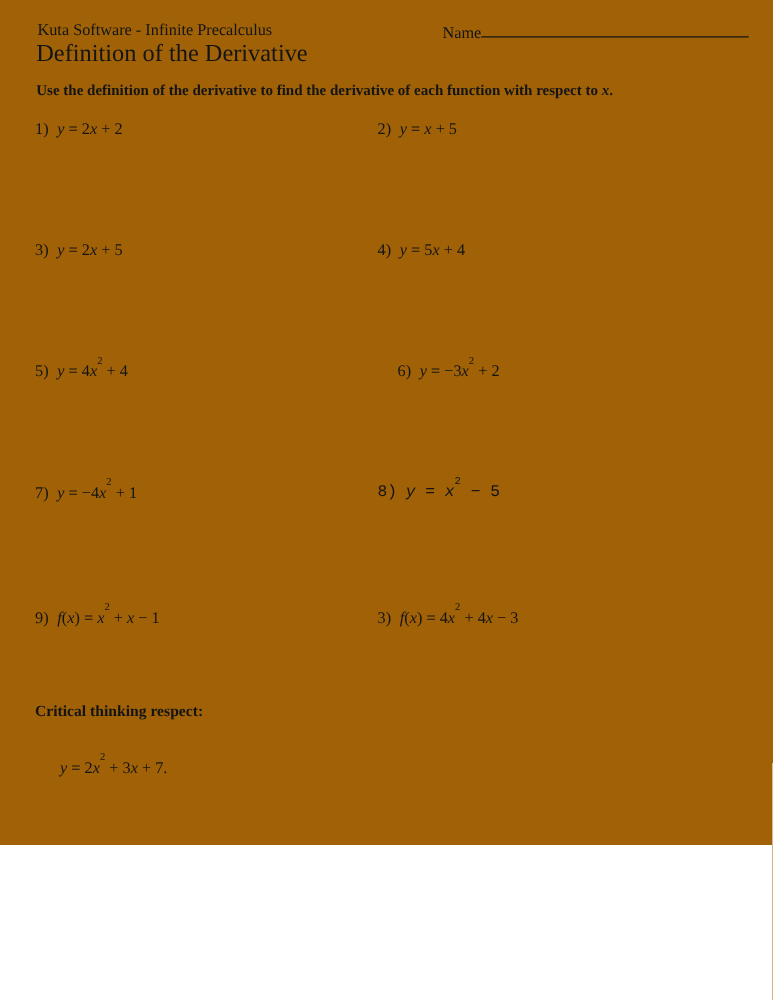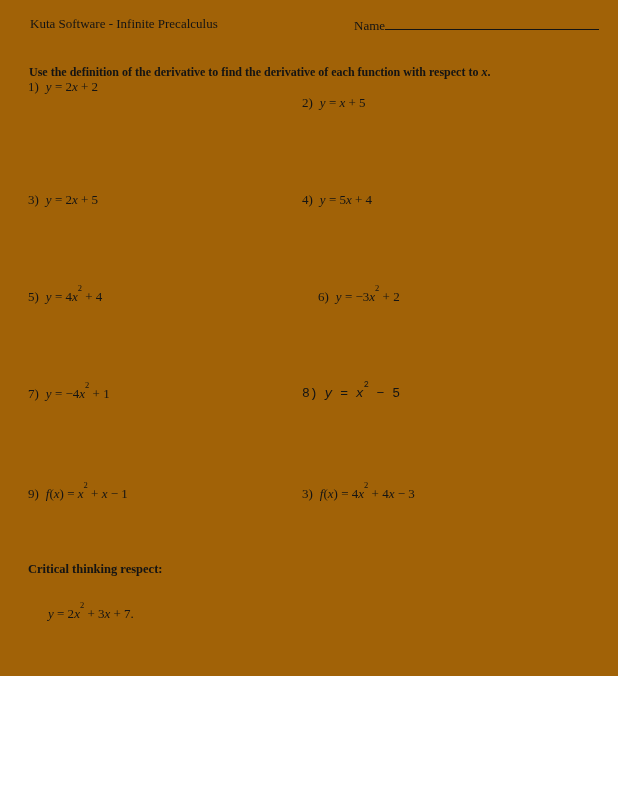--- a/index.html
+++ b/index.html
@@ -15,21 +15,21 @@
   .date-line { position:absolute; left:390px; top:44px; font-size:13px; white-space:nowrap; }
   .date-blank { width:78px; }
   .period-label { margin-left:17px; }
   .period-blank { width:20px; }
   .instructions { position:absolute; left:29px; top:65px; font-size:12px; font-weight:bold; white-space:nowrap; }
   .instructions .ivar { font-style:italic; }
   .problem { position:absolute; font-size:13px; white-space:nowrap; }
   .pnum { margin-right:7px; }
   .eq .var { font-style:italic; }
   .eq sup, .q11-eq sup { font-size:8.5px; position:relative; top:-4.5px; line-height:0; font-style:normal; }
-  .p1  { left:28px;  top:79px; }
+  .p1  { left:28px;  top:95px; }
   .p2  { left:302px; top:95px; }
   .p3  { left:28px;  top:192px; }
   .p4  { left:302px; top:192px; }
   .p5  { left:28px;  top:289px;font-family:Liberation Serif, serif; }
   .p6  { left:318px; top:289px; }
   .p7  { left:28px;  top:386px; }
   .p8  { left:302px; top:386px;font-family:Liberation Mono, monospace; }
   .p9  { left:28px;  top:486px; }
   .p10 { left:302px; top:486px; }
   .critical { position:absolute; left:28px; top:562px; font-size:12.5px; font-weight:bold; white-space:nowrap; }
@@ -49,20 +49,21 @@
 <body>
 
 <div class="page">
 
   <div class="brand">Kuta Software - Infinite Precalculus</div>
 
   <div class="name-line">
     <span>Name</span><span class="blank name-blank"></span>
   </div>
 
+  <div class="title">Definition of the Derivative</div>
 
 
   <div class="instructions">
     <span>Use the definition of the derivative to find the derivative of each function with respect to </span><span class="ivar">x</span><span>.</span>
   </div>
 
   <div class="problem p1">
     <span class="pnum">1)</span><span class="eq"><span class="var">y</span><span> = 2</span><span class="var">x</span><span> + 2</span></span>
   </div>
   <div class="problem p2">

